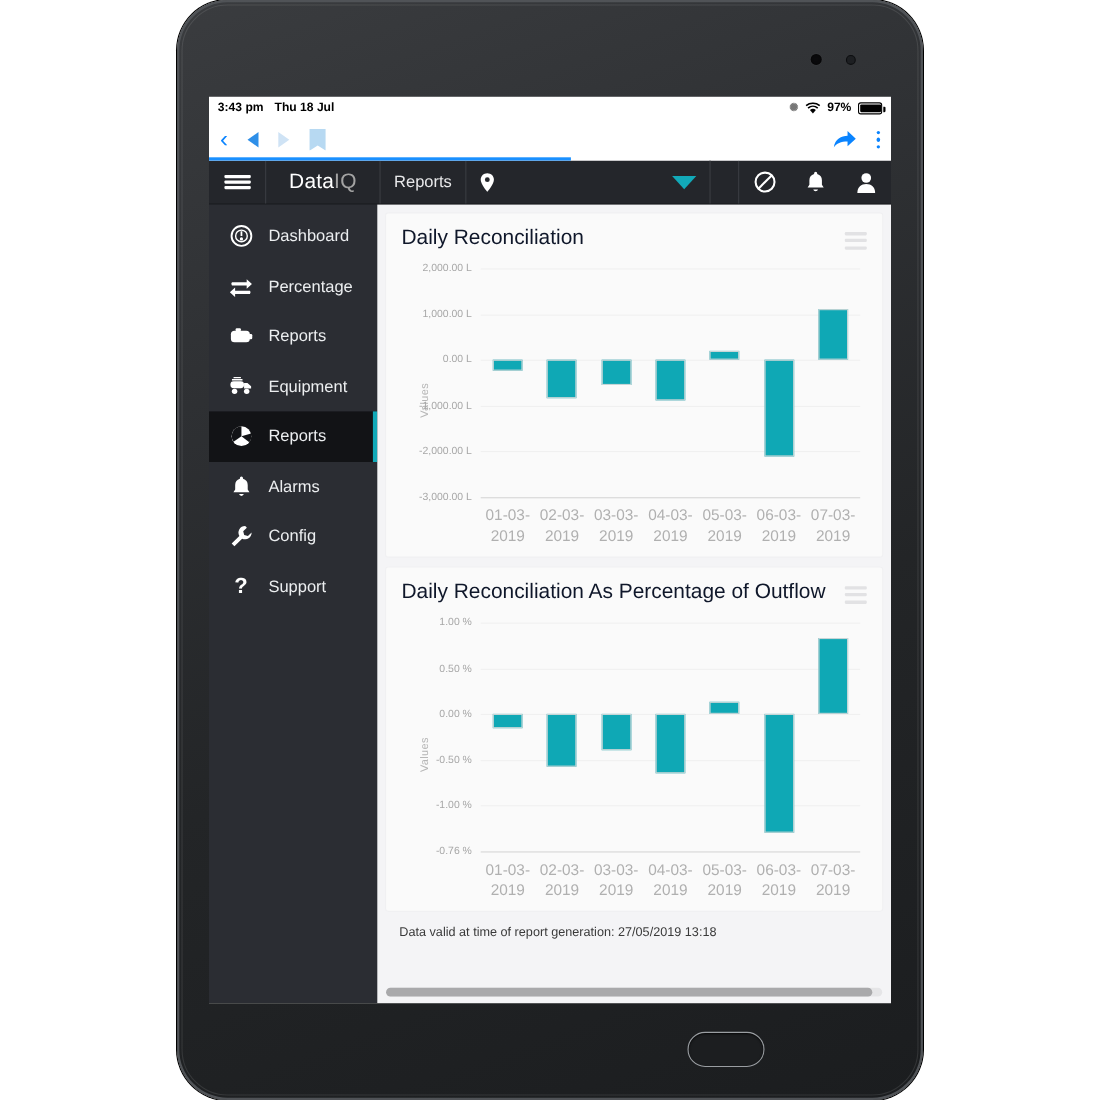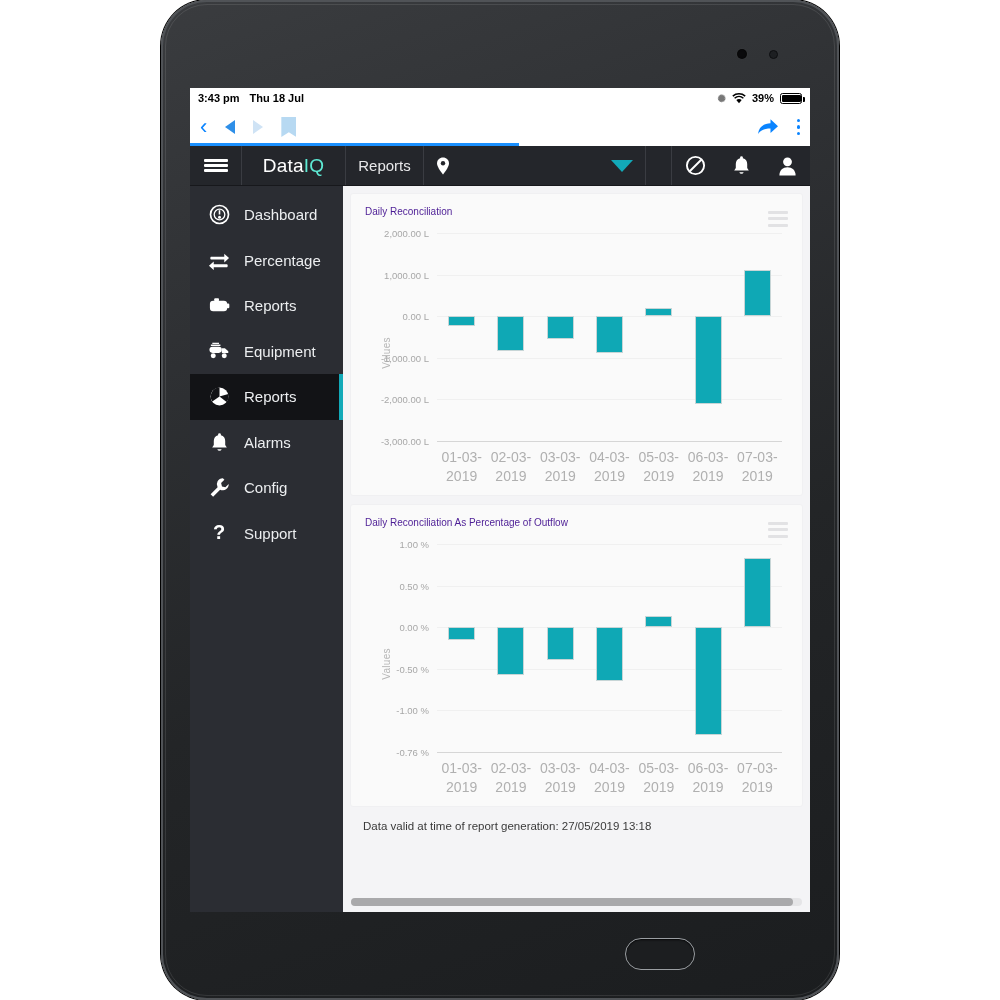--- a/index.html
+++ b/index.html
@@ -112,21 +112,21 @@
   #hamburger {
     width: 52px; display: flex; align-items: center; justify-content: center;
     border-right: 1px solid #3a3c42; cursor: pointer;
   }
   #hamburger span { display:block; width:24px; height:2.6px; background:#fff; margin:2.6px 0; border-radius:1px; }
   #brand {
     width: 104px; display:flex; align-items:center; justify-content:center;
     color: #fff; font-size: 19px; letter-spacing: 0.2px;
     border-right: 1px solid #3a3c42;
   }
-  #brand .iq { color: #5eead4; }
+  #brand .iq { color: #a3a3a3; }
   #nav-section {
     width: 78px; display:flex; align-items:center; justify-content:center;
     color:#e8e8ea; font-size: 15px; border-right: 1px solid #3a3c42;
   }
   #loc-select {
     flex: 1; display:flex; align-items:center; padding: 0 12px;
     border-right: 1px solid #3a3c42; position: relative;
   }
   .pin-icon svg { display:block; }
   #loc-caret {
@@ -169,21 +169,21 @@
   #content-scroll { flex:1; padding: 8px 8px 0 8px; overflow:hidden; }
 
   .card {
     background: #fafafa;
     border-radius: 2px;
     margin-bottom: 10px;
     padding: 12px 14px 8px 14px;
     position: relative;
     box-shadow: 0 0 0 1px rgba(0,0,0,0.015);
   }
-  .card-title { font-size: 10px; color: #4c1d95; margin-bottom: 2px; }
+  .card-title { font-size: 19px; color: #0f172a; margin-bottom: 2px; }
   .card-menu { position:absolute; right: 14px; top: 14px; cursor:pointer; }
   .card-menu span { display:block; width:20px; height:3px; background:#e2e2e4; margin:3.2px 0; border-radius:1px; }
 
   
   .chart { position: relative; height: 268px; }
   .plot {
     position: absolute; left: 72px; right: 6px; top: 14px; bottom: 46px;
   }
   .gridline { position:absolute; left:0; right:0; height:1px; background:#f0f0f0; }
   .gridline.axis-bottom { background:#d6d6d6; }
@@ -244,21 +244,21 @@
     <span id="status-date">Thu 18 Jul</span>
     <span id="status-right">
       <span class="bt-icon">✺</span>
       <span class="wifi-icon">
         <svg width="14" height="11" viewBox="0 0 14 11">
           <path d="M7 10.2 L4.3 7.1 a4.2 4.2 0 0 1 5.4 0 Z" fill="#000"></path>
           <path d="M2.6 5.2 a6.8 6.8 0 0 1 8.8 0" stroke="#000" stroke-width="1.5" fill="none"></path>
           <path d="M0.8 3.1 a9.5 9.5 0 0 1 12.4 0" stroke="#000" stroke-width="1.5" fill="none"></path>
         </svg>
       </span>
-      <span id="battery-pct">39%</span>
+      <span id="battery-pct">97%</span>
       <span id="battery">
           <span id="battery-fill" style="width: 97%;"></span>
         </span>
     </span>
   </div>
 
   <div id="browser-bar">
     <div class="bb-left">
       <span class="chev-back">‹</span>
       <span class="tri-back"></span>

